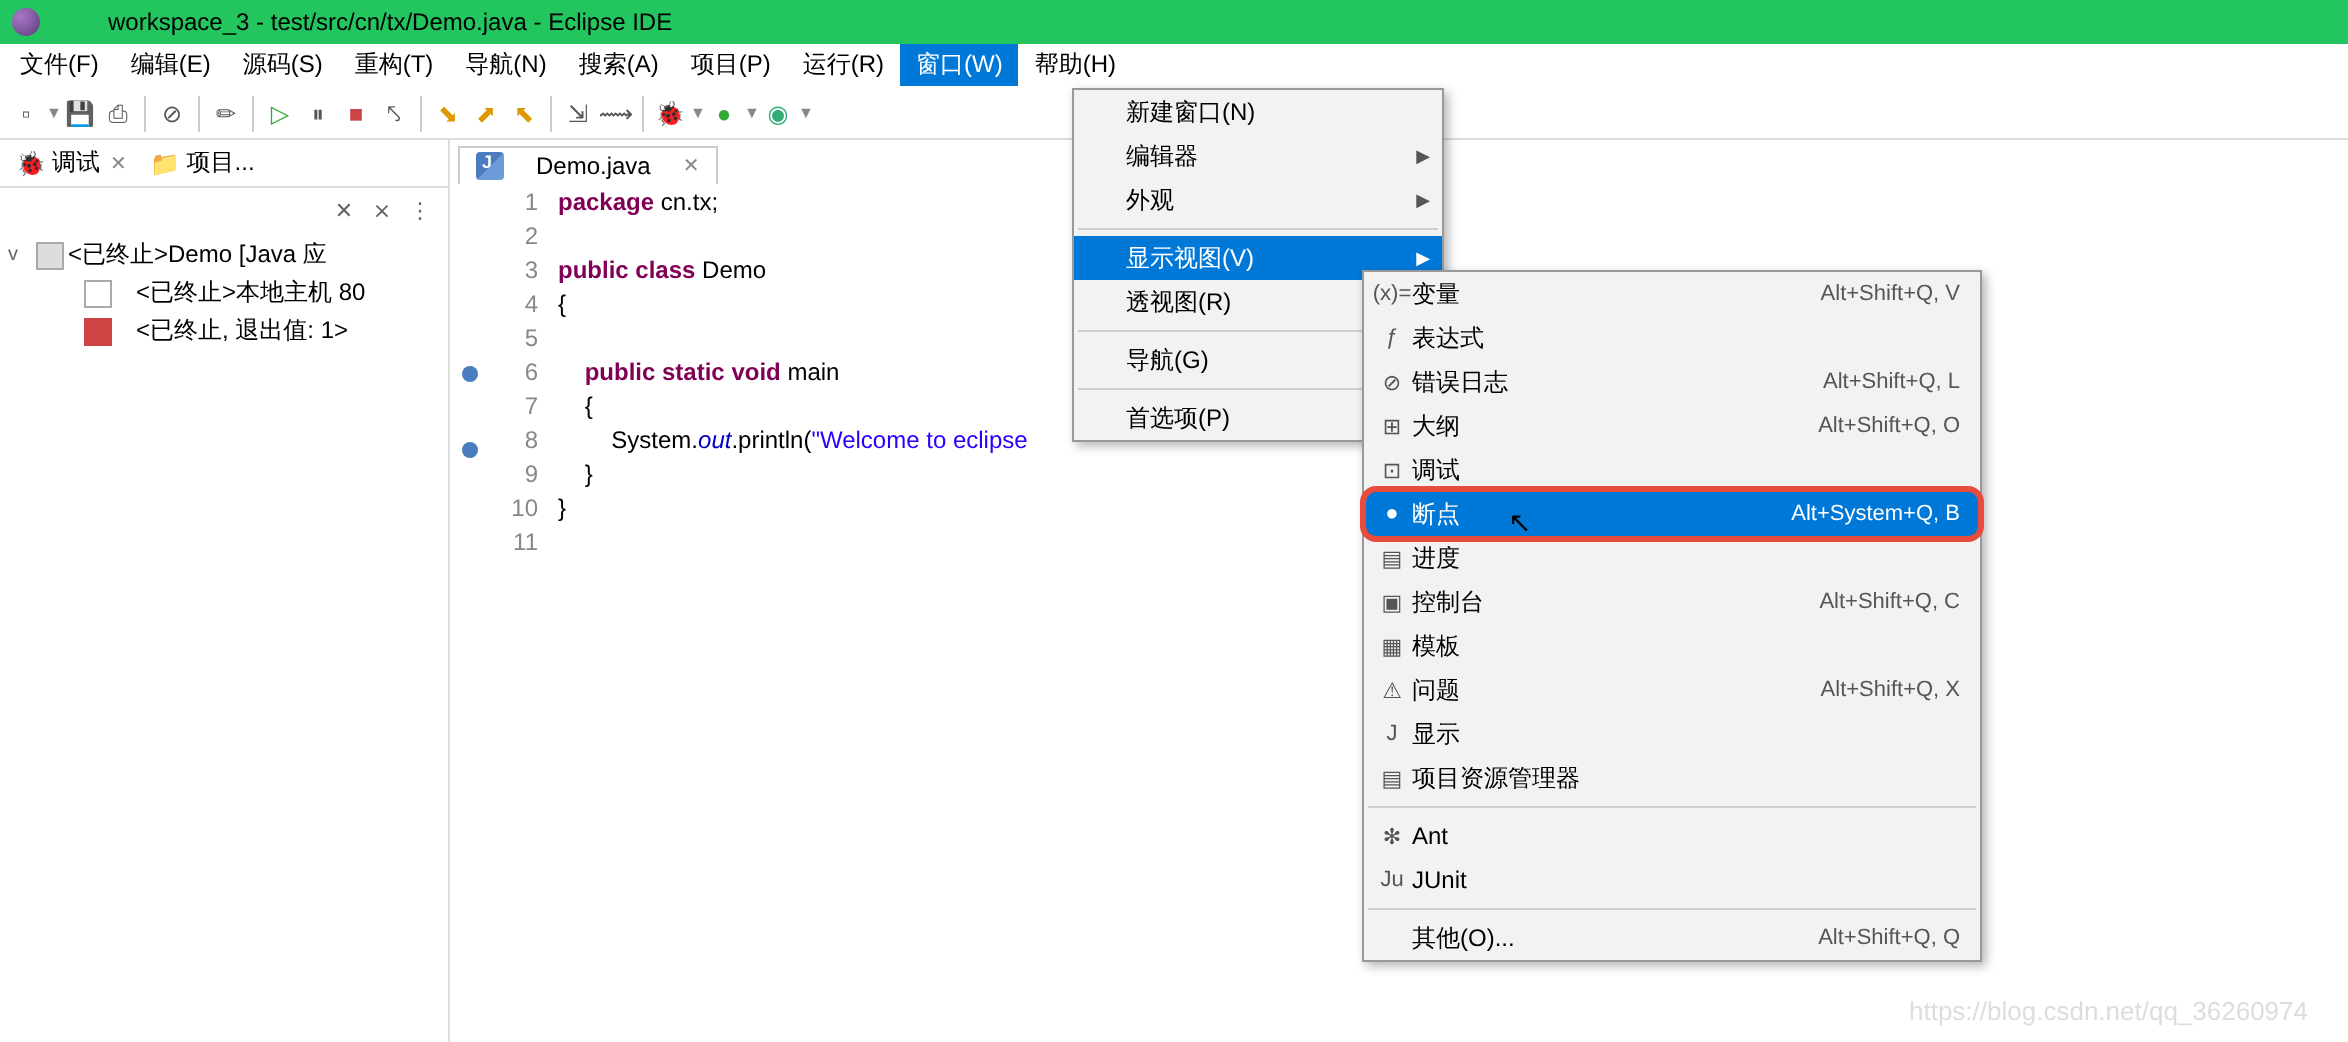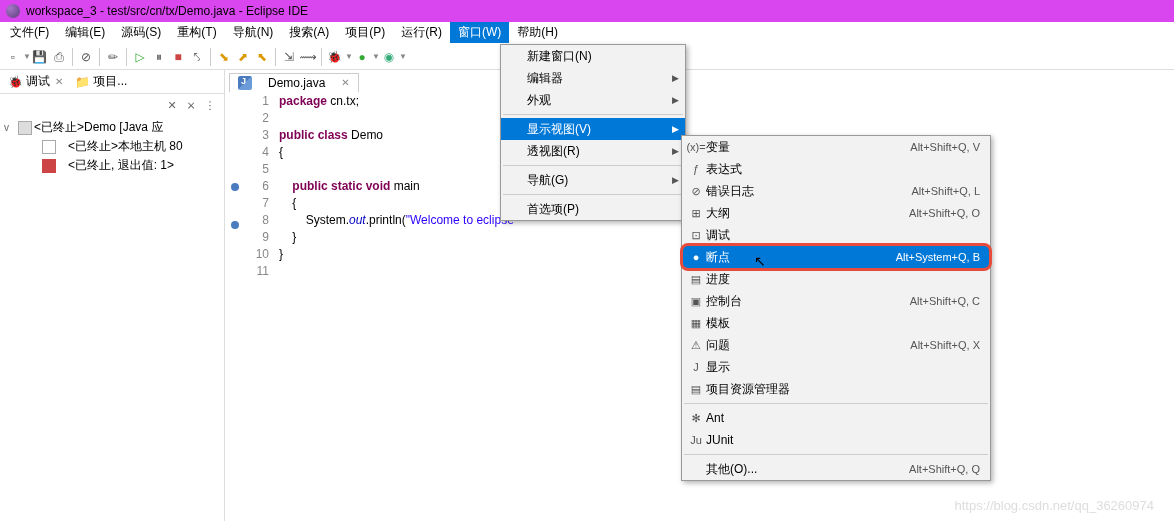--- a/index.html
+++ b/index.html
@@ -1,17 +1,17 @@
 <!DOCTYPE html>
 <html><head>
   <meta charset="utf-8">
   <style>
     * { margin: 0; padding: 0; box-sizing: border-box; font-family: "Microsoft YaHei", Arial, sans-serif; font-size: 12px; }
     body { background: #fff; width: 1174px; height: 521px; overflow: hidden; position: relative; }
-    .titlebar { height: 22px; display: flex; align-items: center; padding: 0 6px; background: #d946ef; }
+    .titlebar { height: 22px; display: flex; align-items: center; padding: 0 6px; background: #22c55e; gap: 28px; }
     .titlebar .logo { width: 14px; height: 14px; margin-right: 6px; border-radius: 50%; background: radial-gradient(circle at 30% 30%, #a878c8, #5a3d7a); }
     .titlebar .title { color: #000; }
     .menubar { height: 22px; display: flex; align-items: center; padding: 0 2px; border-bottom: 1px solid transparent; }
     .menubar .mitem { padding: 2px 8px; cursor: default; }
     .menubar .mitem.active { background: #0078d7; color: #fff; }
     .toolbar { height: 26px; display: flex; align-items: center; padding: 0 4px; gap: 1px; border-bottom: 1px solid #ddd; }
     .toolbar .tb { width: 18px; height: 18px; display: inline-flex; align-items: center; justify-content: center; color: #555; }
     .toolbar .sep { width: 1px; height: 18px; background: #ccc; margin: 0 3px; }
     .toolbar .drop { width: 7px; color: #888; font-size: 8px; }
     .main { display: flex; height: calc(100% - 70px); }
@@ -198,21 +198,21 @@
           <div class="code-line"><span class="plain">    {</span></div>
           <div class="code-line"><span class="plain">        System.</span><span class="fld">out</span><span class="plain">.println(</span><span class="str">"Welcome to eclipse</span></div>
           <div class="code-line"><span class="plain">    }</span></div>
           <div class="code-line"><span class="plain">}</span></div>
           <div class="code-line"></div>
         </div>
     </div>
   </div>
 </div>
 
-<div class="menu-popup" id="winmenu" style="left:500px; top:44px; width:186px;">
+<div class="menu-popup" id="winmenu" style="left:536px; top:44px; width:186px;">
     <div class="mrow">
       <span>新建窗口(N)</span>
     </div>
     <div class="mrow">
       <span>编辑器</span>
       <span class="arrow-r">▶</span>
     </div>
     <div class="mrow">
       <span>外观</span>
       <span class="arrow-r">▶</span>

